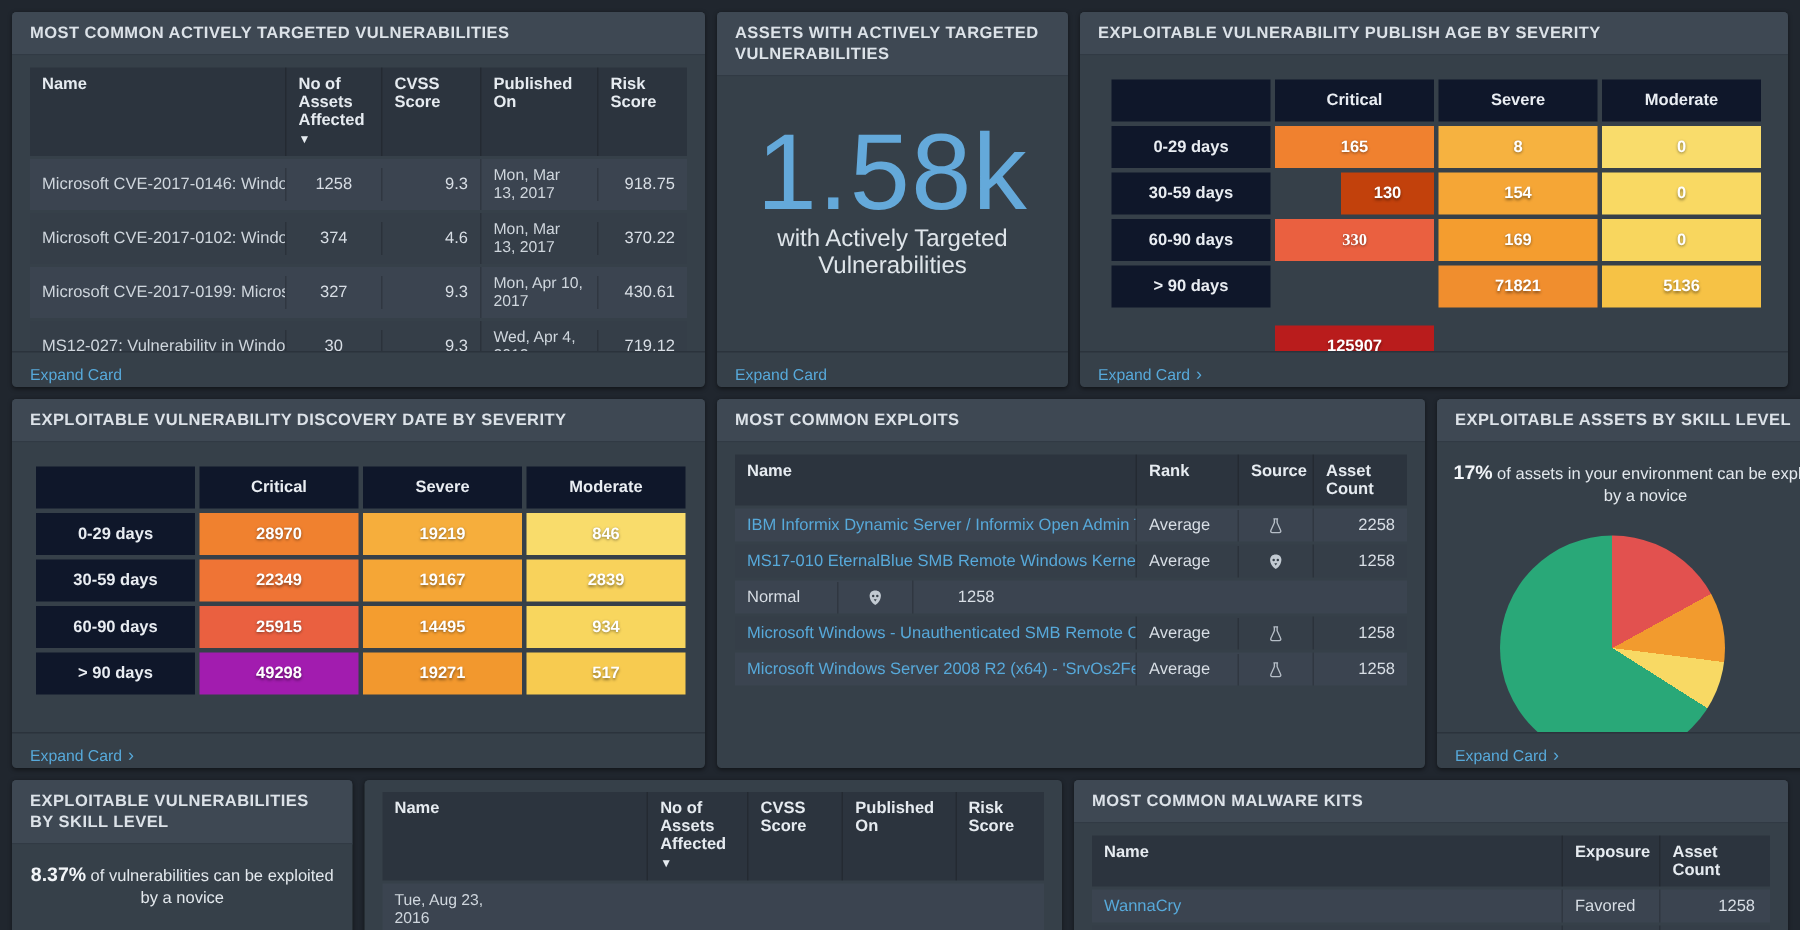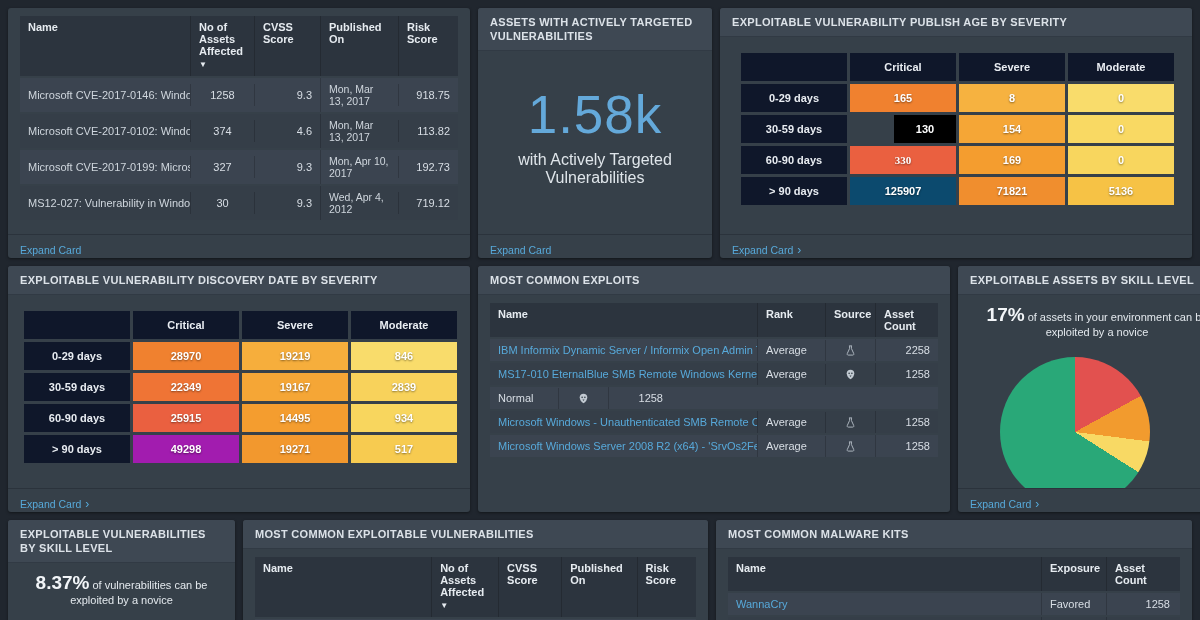--- a/index.html
+++ b/index.html
@@ -34,46 +34,47 @@
   
   .ta .c1{width:170px}.ta .c2{width:64px}.ta .c3{width:66px}.ta .c4{width:78px}.ta .c5{width:60px}
   .th2 .c1{width:186px}.th2 .c2{width:70px}.th2 .c3{width:66px}.th2 .c4{width:79px}.th2 .c5{width:62px}
   
   .te .c1{width:267px}.te .c2{width:68px}.te .c3{width:50px}.te .c4{width:63px}
   
   .ti .c1{width:313px}.ti .c2{width:65px}.ti .c3{width:72px}
   .arr { font-size:8px; }
 
   
-  .bignum { display:block; text-align:center; margin-top:34px; font-size:53px; font-weight:100;
+  .bignum { display:block; text-align:center; margin-top:34px; font-size:72px; font-weight:100;
             color:#64a9da; letter-spacing:1px; line-height:60px; }
   .bn-label { display:block; text-align:center; margin-top:24px; font-size:17px; font-weight:bold; color:#eef2f6; }
   .bn-sub { display:block; text-align:center; margin-top:6px; font-size:16px; color:#dfe5ea; }
 
   
   .hm { display:grid; grid-template-columns:repeat(4,106px); gap:3px; margin:16px auto 0; width:430px;
         font-size:11px; font-weight:bold; }
   .hc { height:28px; display:flex; align-items:center; justify-content:center; }
   .hhead, .hlabel, .hcorner { background:#0f172a; color:#e9edf2; }
   .hval { color:#ffffff; text-shadow:0 1px 2px rgba(0,0,0,.45); cursor:pointer; }
 
   
   .skill-line { margin:12px 10px 0; text-align:center; font-size:11px; color:#e3e8ed; line-height:15px; }
-  .skill-pct { font-size:19px; font-weight:bold; color:#f2f5f8; margin-right:3px;text-align:center; }
+  .skill-pct { font-size:13px; font-weight:bold; color:#f2f5f8; margin-right:3px;text-align:center; }
   .pie { border-radius:50%; position:absolute; cursor:pointer; }
   #pie-assets { width:150px; height:150px; left:42px; top:62px; }
 
   .icon-cell { display:flex; align-items:center; justify-content:center; }
 </style>
 </head>
 <body>
 
 <div id="stage">
 
   <div class="card" style="left:8px;top:8px;width:462px;height:250px">
+    <div class="card-header">MOST COMMON ACTIVELY TARGETED VULNERABILITIES</div>
     <div class="card-body">
       <div class="dtable ta">
         <div class="thead">
           <div class="c c1">Name</div>
           <div class="c c2"><span>No of Assets Affected</span> <span class="arr">▼</span></div>
           <div class="c c3">CVSS Score</div>
           <div class="c c4">Published On</div>
           <div class="c c5">Risk Score</div>
         </div>
         <div class="row">
@@ -81,28 +82,28 @@
           <div class="c c2 ctr">1258</div>
           <div class="c c3 num">9.3</div>
           <div class="c c4 dt">Mon, Mar 13, 2017</div>
           <div class="c c5 num">918.75</div>
         </div>
         <div class="row">
           <div class="c c1 nm">Microsoft CVE-2017-0102: Windows ...</div>
           <div class="c c2 ctr">374</div>
           <div class="c c3 num">4.6</div>
           <div class="c c4 dt">Mon, Mar 13, 2017</div>
-          <div class="c c5 num">113.82</div>
+          <div class="c c5 num">370.22</div>
         </div>
         <div class="row">
           <div class="c c1 nm">Microsoft CVE-2017-0199: Microsoft ...</div>
           <div class="c c2 ctr">327</div>
           <div class="c c3 num">9.3</div>
           <div class="c c4 dt">Mon, Apr 10, 2017</div>
-          <div class="c c5 num">192.73</div>
+          <div class="c c5 num">430.61</div>
         </div>
         <div class="row">
           <div class="c c1 nm">MS12-027: Vulnerability in Windows C...</div>
           <div class="c c2 ctr">30</div>
           <div class="c c3 num">9.3</div>
           <div class="c c4 dt">Wed, Apr 4, 2012</div>
           <div class="c c5 num">719.12</div>
         </div>
 
       </div>
@@ -127,31 +128,31 @@
         <div class="hc hhead">Critical</div>
         <div class="hc hhead">Severe</div>
         <div class="hc hhead">Moderate</div>
 
         <div class="hc hlabel">0-29 days</div>
         <div class="hc hval" style="background: rgb(240, 129, 47);">165</div>
         <div class="hc hval" style="background: rgb(246, 178, 64);">8</div>
         <div class="hc hval" style="background: rgb(249, 220, 107);">0</div>
 
         <div class="hc hlabel">30-59 days</div>
-        <div class="hc hval" style="background: #000000; margin-left: 44px;">130</div>
+        <div class="hc hval" style="background: #c2410c; margin-left: 44px;">130</div>
         <div class="hc hval" style="background: rgb(245, 166, 54);">154</div>
         <div class="hc hval" style="background: rgb(249, 217, 99);">0</div>
 
         <div class="hc hlabel">60-90 days</div>
         <div class="hc hval" style="background: rgb(234, 96, 64); font-family: Liberation Serif, serif;">330</div>
         <div class="hc hval" style="background: rgb(244, 157, 47);">169</div>
         <div class="hc hval" style="background: rgb(248, 214, 94);">0</div>
 
         <div class="hc hlabel">&gt; 90 days</div>
-        <div class="hc hval" style="background: #0c4a6e;">125907</div>
+        <div class="hc hval" style="background: #b91c1c; margin-top: 40px;">125907</div>
         <div class="hc hval" style="background: rgb(240, 142, 46);">71821</div>
         <div class="hc hval" style="background: rgb(246, 194, 69);">5136</div>
       </div>
     </div>
     <div class="card-footer"><span class="expand">Expand Card</span><span class="chev">›</span></div>
   </div>
 
   <div class="card" style="left:8px;top:266px;width:462px;height:246px">
     <div class="card-header">EXPLOITABLE VULNERABILITY DISCOVERY DATE BY SEVERITY</div>
     <div class="card-body">
@@ -265,21 +266,20 @@
 
   <div class="card" style="left:8px;top:520px;width:227px;height:240px">
     <div class="card-header">EXPLOITABLE VULNERABILITIES BY SKILL LEVEL</div>
     <div class="card-body">
       <div class="skill-line"><span class="skill-pct">8.37%</span><span>of vulnerabilities can be exploited by a novice</span></div>
 
     </div>
   </div>
 
   <div class="card" style="left:243px;top:520px;width:465px;height:240px">
-    <div class="card-header">MOST COMMON EXPLOITABLE VULNERABILITIES</div>
     <div class="card-body">
       <div class="dtable th2">
         <div class="thead">
           <div class="c c1">Name</div>
           <div class="c c2"><span>No of Assets Affected</span> <span class="arr">▼</span></div>
           <div class="c c3">CVSS Score</div>
           <div class="c c4">Published On</div>
           <div class="c c5">Risk Score</div>
         </div>
         <div class="row">

